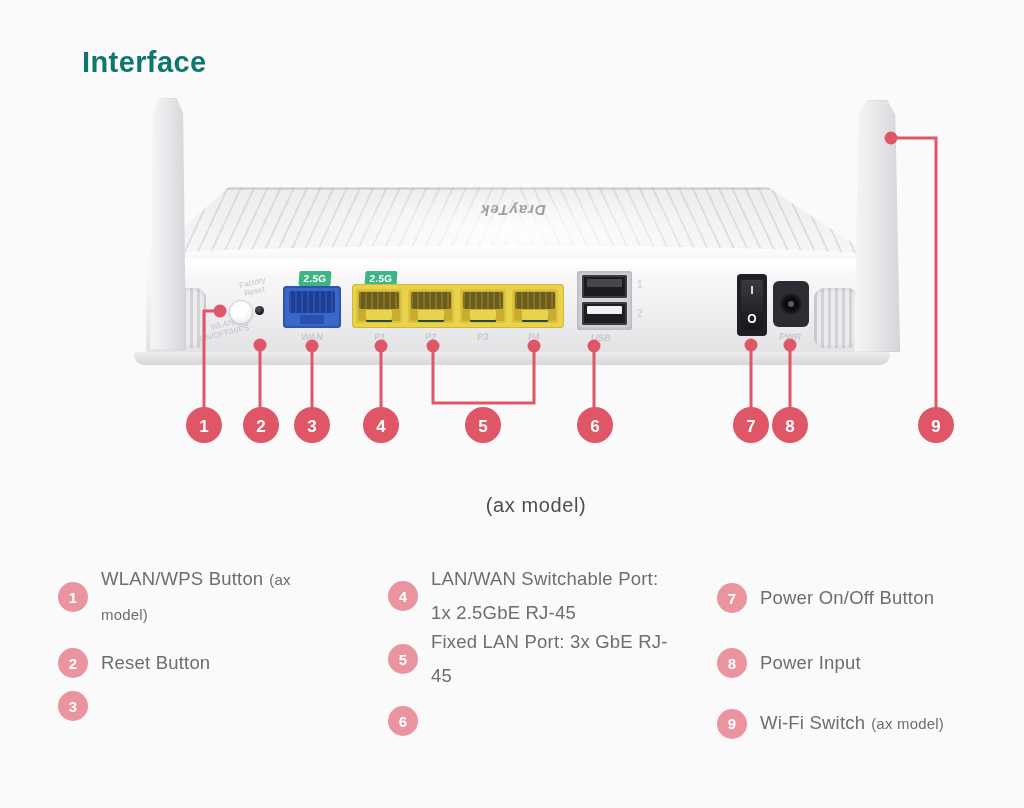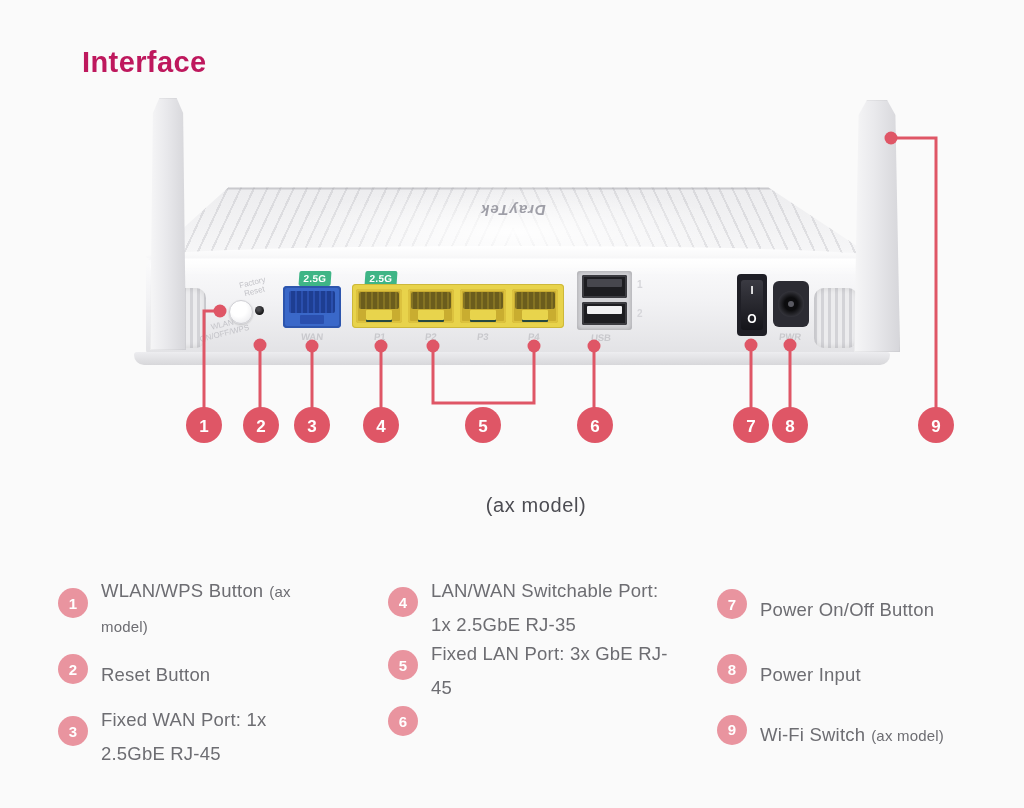--- a/index.html
+++ b/index.html
@@ -5,21 +5,21 @@
   html,body{margin:0;padding:0;}
   body{
     width:1024px;height:808px;position:relative;overflow:hidden;
     background:#fafafa;
     font-family:"Liberation Sans", sans-serif;
   }
   .abs{position:absolute;}
 
   
   .page-title{
-    left:82px;top:46px;font-size:29px;font-weight:700;color:#be185d;
+    left:82px;top:46px;font-size:29px;font-weight:700;color:#0f766e;
     letter-spacing:.4px;
   }
   .caption{
     left:286px;top:494px;width:500px;text-align:center;
     font-size:20px;color:#4c4c52;letter-spacing:.6px;
   }
 
   
   .rod{background:linear-gradient(90deg,#f6f6f7 0%,#e9e9ec 45%,#d6d6da 100%);
        box-shadow:inset 0 0 0 1px rgba(0,0,0,.04);}
@@ -114,21 +114,21 @@
   .cline{stroke:#df5666;stroke-width:3;fill:none;}
   .cdot{fill:#df5666;}
   .ccirc{fill:#df5666;}
   .cnum{font:700 17px "Liberation Sans",sans-serif;fill:#ffffff;}
 
   
   .legend-item{position:absolute;display:flex;align-items:center;gap:13px;z-index:2;}
   .lbadge{width:30px;height:30px;border-radius:50%;background:#e9949f;color:#fff;
           font-size:15px;font-weight:700;display:flex;align-items:center;justify-content:center;
           flex-shrink:0;}
-  .ltext{font-size:18.5px;line-height:34px;color:#6d6d72;letter-spacing:.2px;margin-top:12px;}
+  .ltext{font-size:18.5px;line-height:34px;color:#6d6d72;letter-spacing:.2px;}
   .ltext .sm{font-size:15px;margin-left:6px;}
   .w1 .ltext{width:232px;} .w2 .ltext{width:248px;} .w3 .ltext{width:290px;}
 </style>
 </head>
 <body>
 
 <div class="abs page-title">Interface</div>
 
 <div>
 
@@ -281,26 +281,25 @@
 <div class="legend-item w1" style="left:58px;top:562px;">
   <span class="lbadge">1</span>
   <span class="ltext"><span>WLAN/WPS Button</span><span class="sm">(ax model)</span></span>
 </div>
 <div class="legend-item w1" style="left:58px;top:646px;">
   <span class="lbadge">2</span>
   <span class="ltext"><span>Reset Button</span></span>
 </div>
 <div class="legend-item w1" style="left:58px;top:691px;">
   <span class="lbadge">3</span>
-  <span class="ltext"><span>Fixed WAN Port: 1x 2.5GbE RJ-45</span></span>
 </div>
 
 <div class="legend-item w2" style="left:388px;top:562px;">
   <span class="lbadge">4</span>
-  <span class="ltext"><span>LAN/WAN Switchable Port: 1x 2.5GbE RJ-35</span></span>
+  <span class="ltext"><span>LAN/WAN Switchable Port: 1x 2.5GbE RJ-45</span></span>
 </div>
 <div class="legend-item w2" style="left:388px;top:625px;">
   <span class="lbadge">5</span>
   <span class="ltext"><span>Fixed LAN Port: 3x GbE RJ-45</span></span>
 </div>
 <div class="legend-item w2" style="left:388px;top:706px;">
   <span class="lbadge">6</span>
 </div>
 
 <div class="legend-item w3" style="left:717px;top:581px;">

